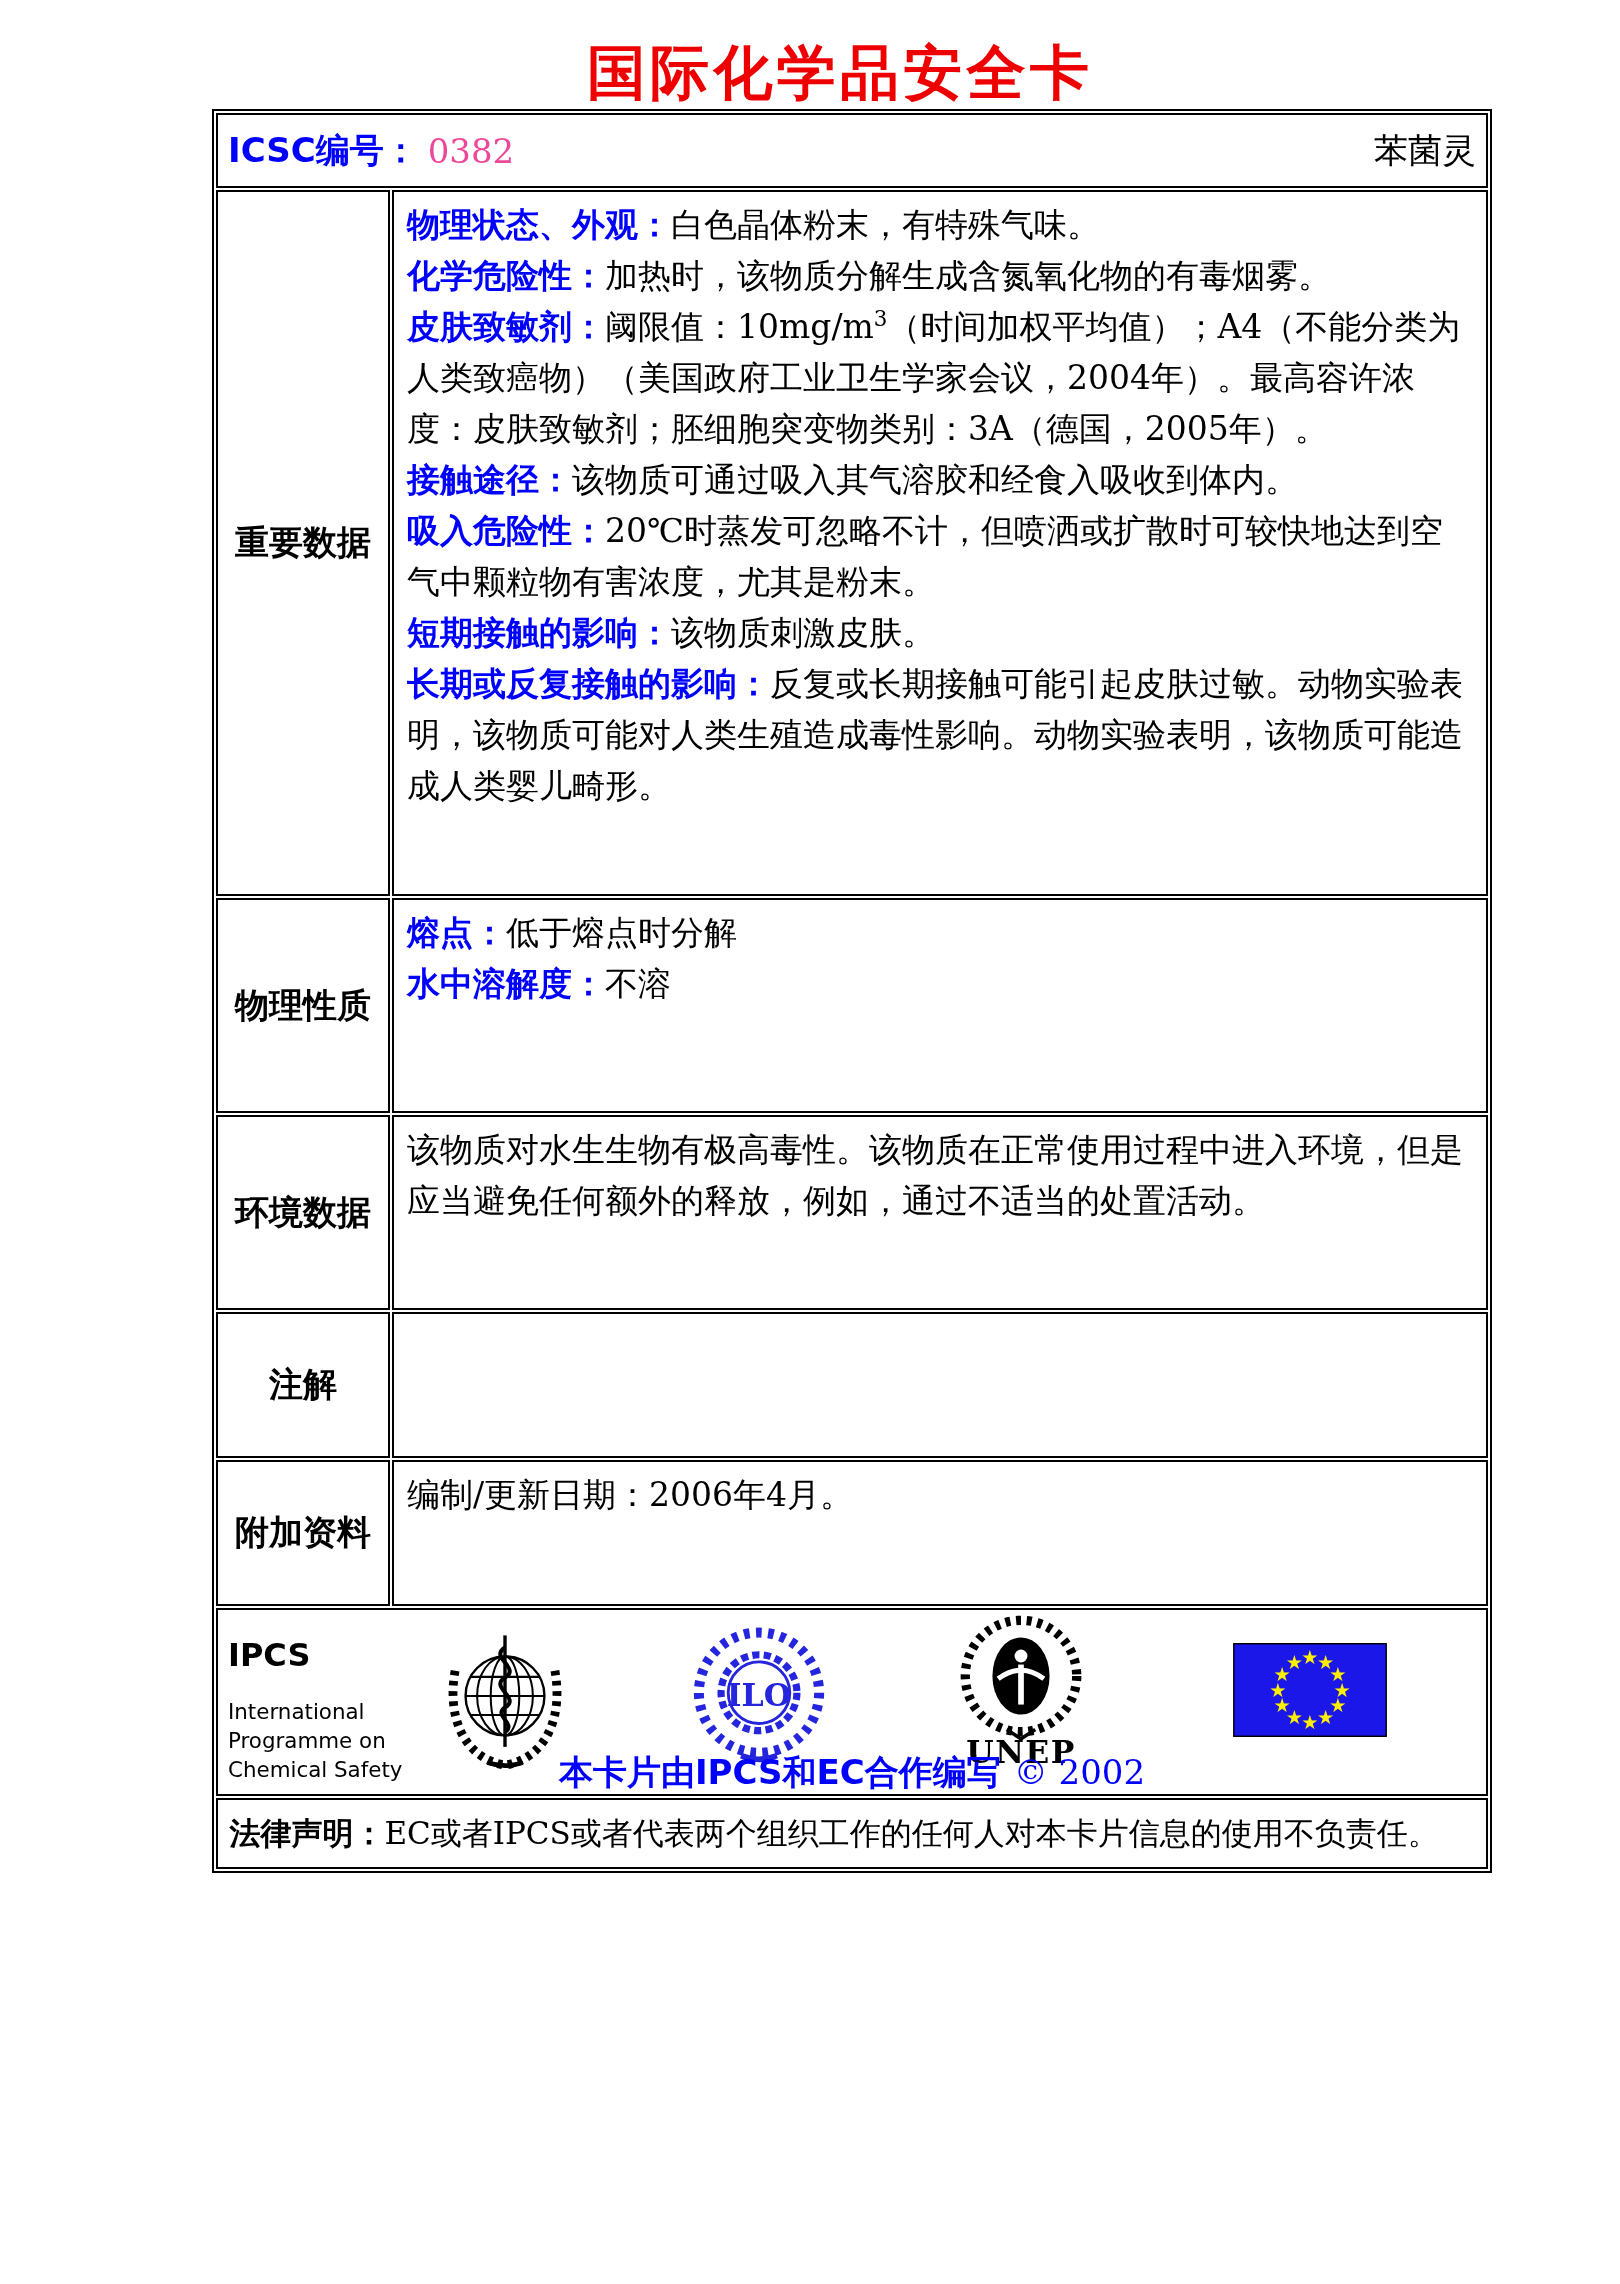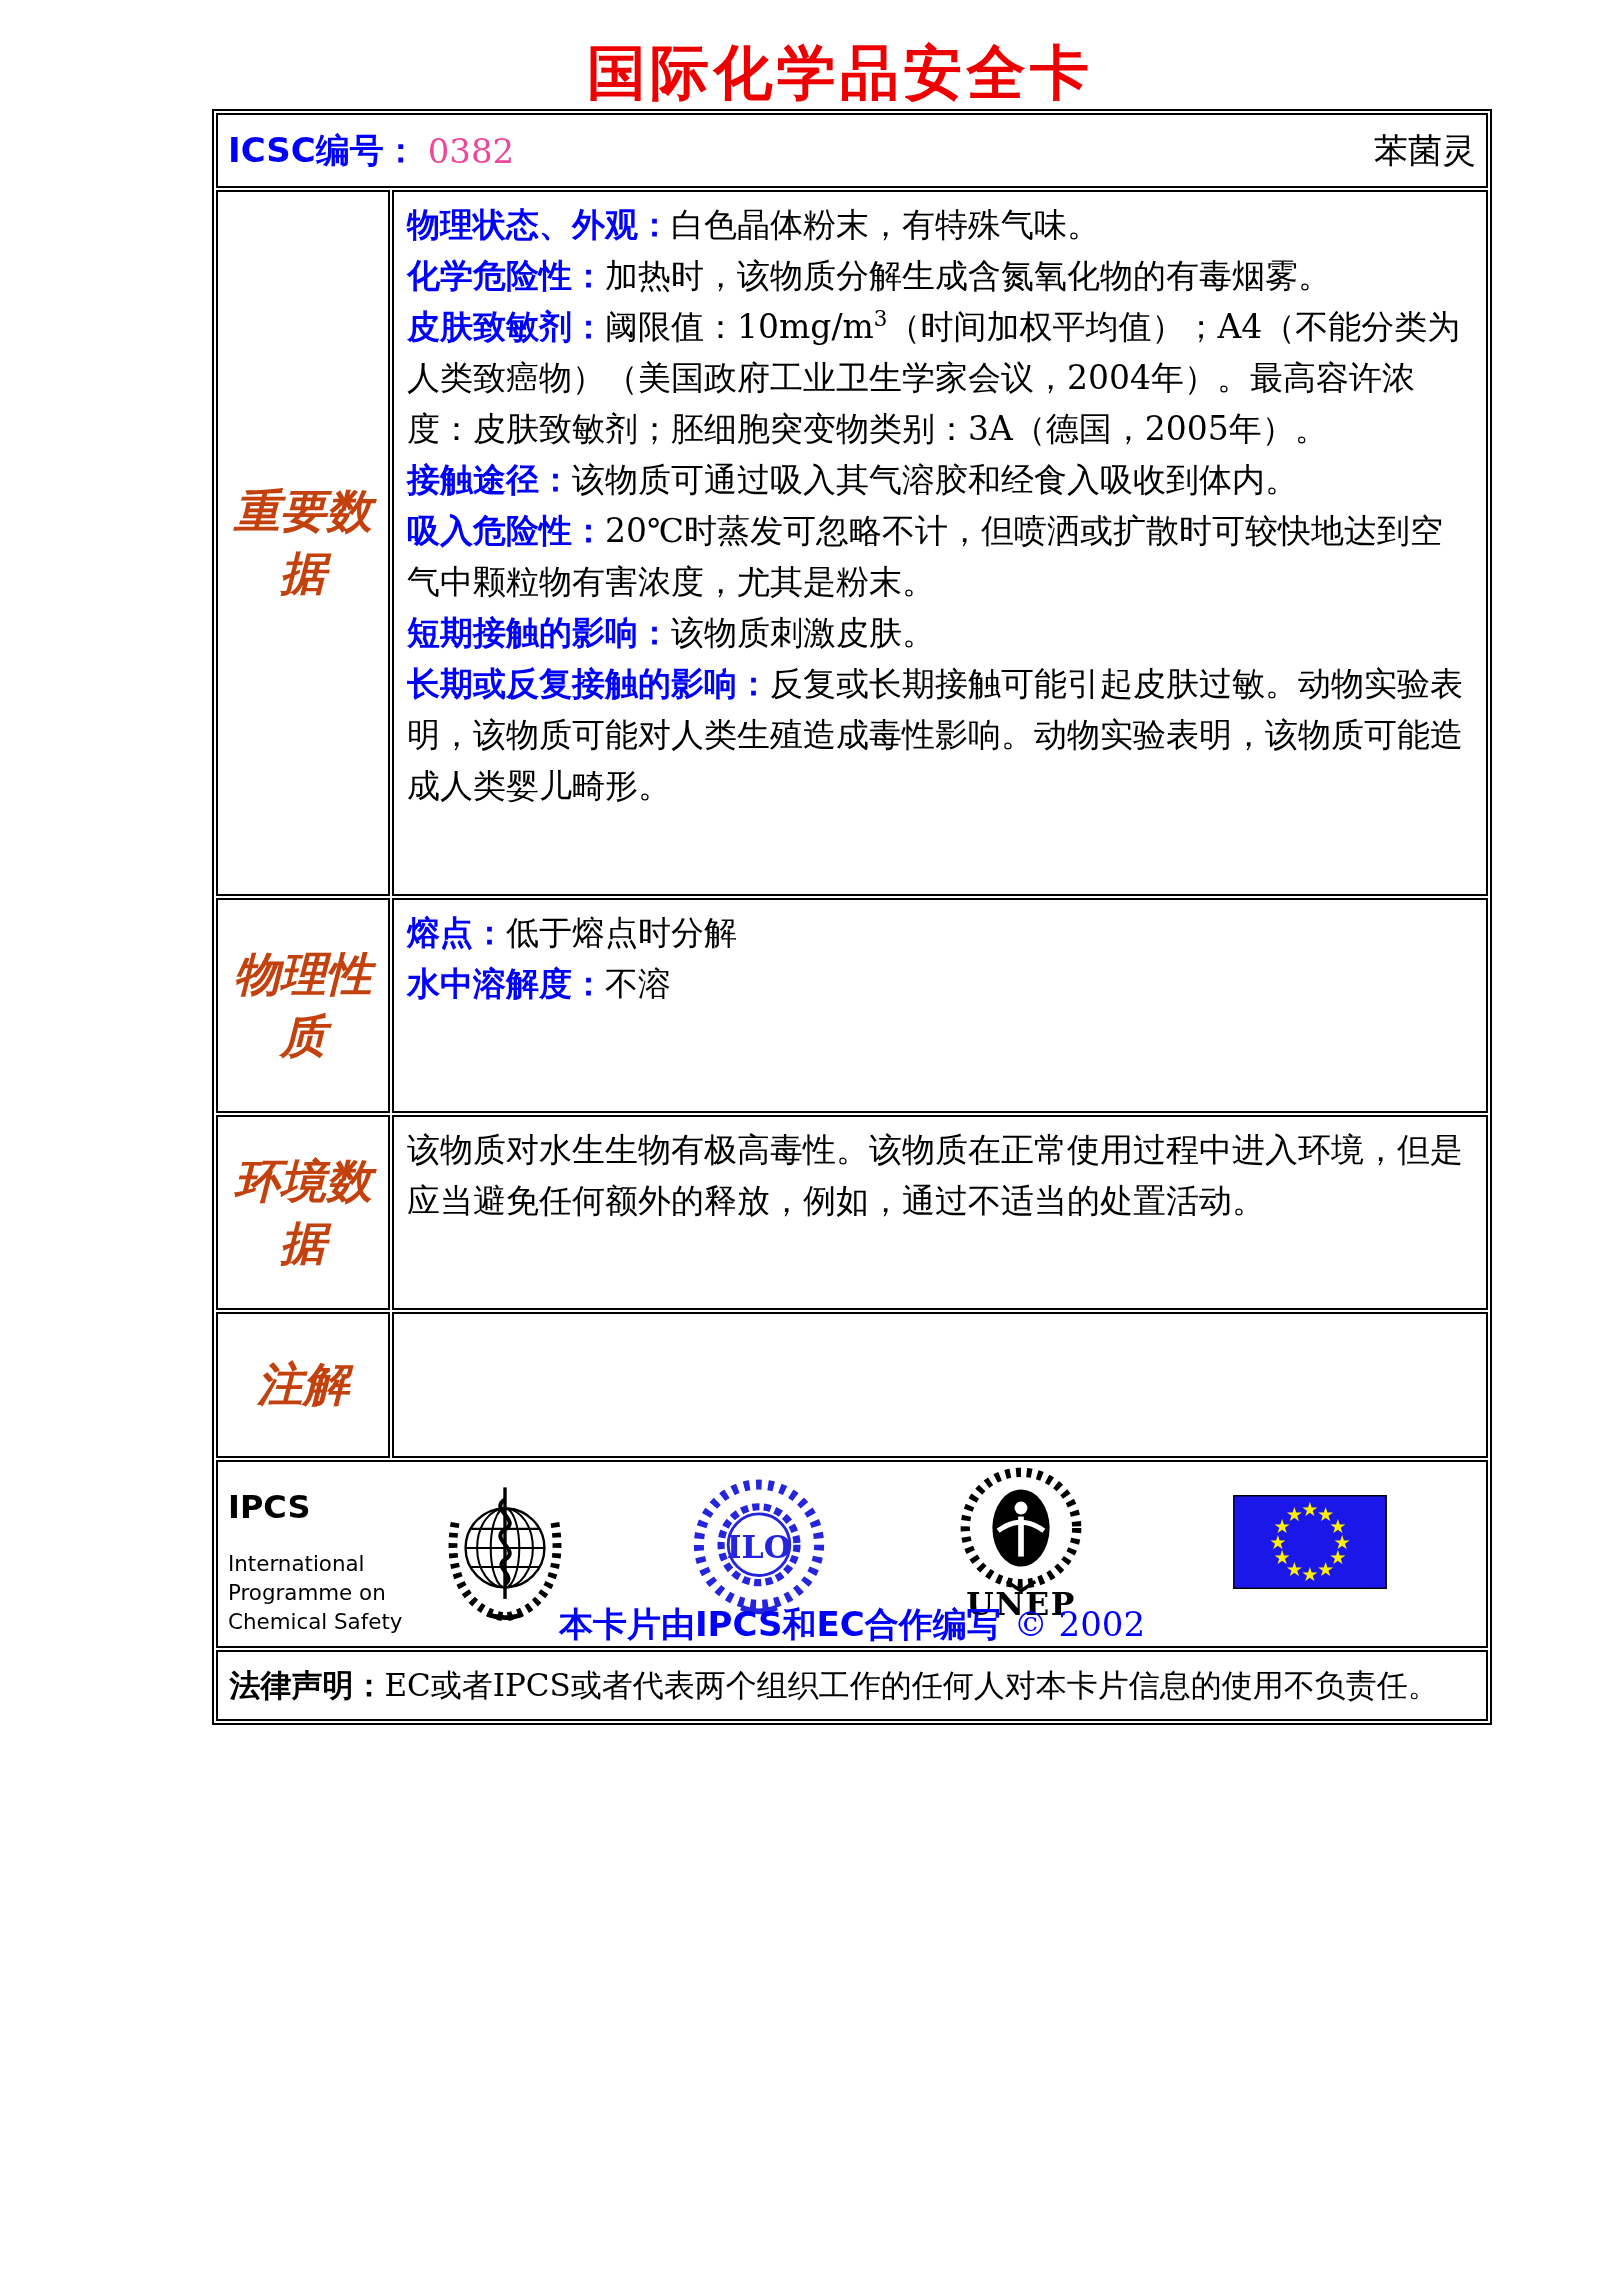--- a/index.html
+++ b/index.html
@@ -14,23 +14,23 @@
     letter-spacing:4.3px;font-family:"DejaVu Sans","Liberation Sans",sans-serif;
   }
   table.card{
     position:absolute;top:109px;left:212px;width:1280px;
     border:2.9px solid #000;border-collapse:separate;border-spacing:2.9px;
     table-layout:fixed;background:#fff;
   }
   td{border:2.1px solid #000;background:#fff;}
   col.c-label{width:174px;}
   .label-cell{
-    text-align:center;vertical-align:middle;color:#c2410c;
-    font-family:"DejaVu Sans","Liberation Sans",sans-serif;
-    font-weight:bold;font-size:46px;font-style:italic;
+    text-align:center;vertical-align:middle;color:#000000;
+    font-family:"DejaVu Sans","Liberation Sans",sans-serif;
+    font-weight:bold;font-size:34px;
   }
   .content-cell{
     vertical-align:top;padding:7.1px 13px;font-size:33px;line-height:51px;color:#000;
   }
   .content-cell p{margin:0;}
   .blue-label{
     color:#0000ff;font-weight:bold;
     font-family:"DejaVu Sans","Liberation Sans",sans-serif;
   }
   .header-cell{vertical-align:middle;padding:4px 10px;font-size:34px;}
@@ -115,20 +115,26 @@
     </td>
   </tr>
 
   <tr>
     <td class="label-cell" style="height:140px;">注解</td>
     <td class="content-cell">
       <p></p>
     </td>
   </tr>
 
+  <tr>
+    <td class="label-cell" style="height:140px;">附加资料</td>
+    <td class="content-cell">
+      <p>编制/更新日期：2006年4月。</p>
+    </td>
+  </tr>
 
   <tr>
     <td colspan="2" class="logos-cell" style="height:184px;">
       <div class="logos-wrap">
         <div class="ipcs-block">
           <div class="ipcs-title">IPCS</div>
           <div class="ipcs-sub">International</div>
           <div class="ipcs-sub">Programme on</div>
           <div class="ipcs-sub">Chemical Safety</div>
         </div>

